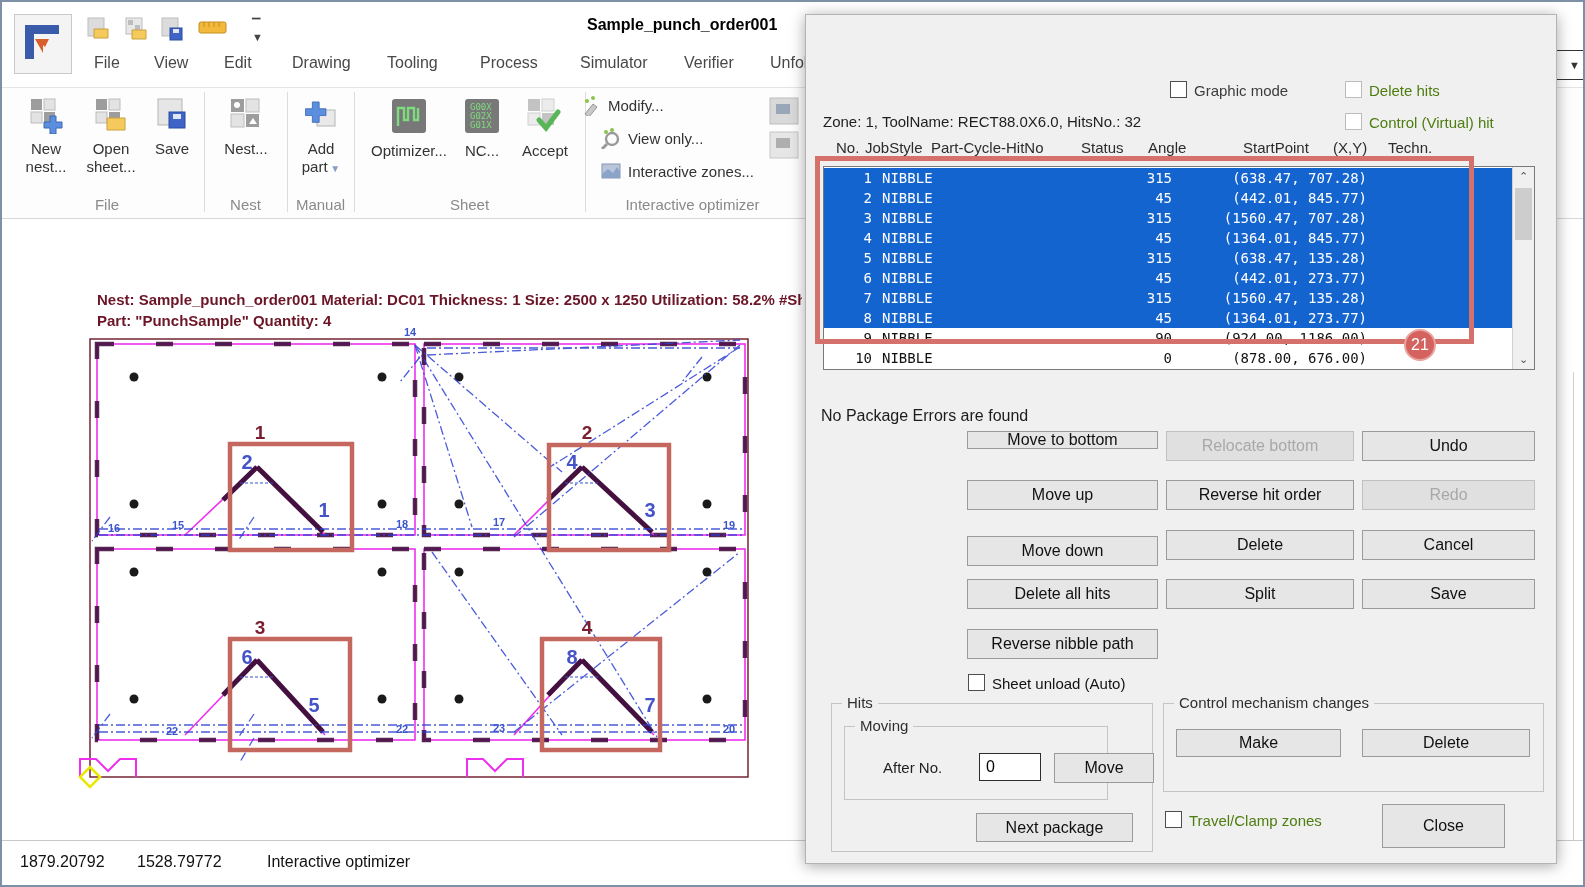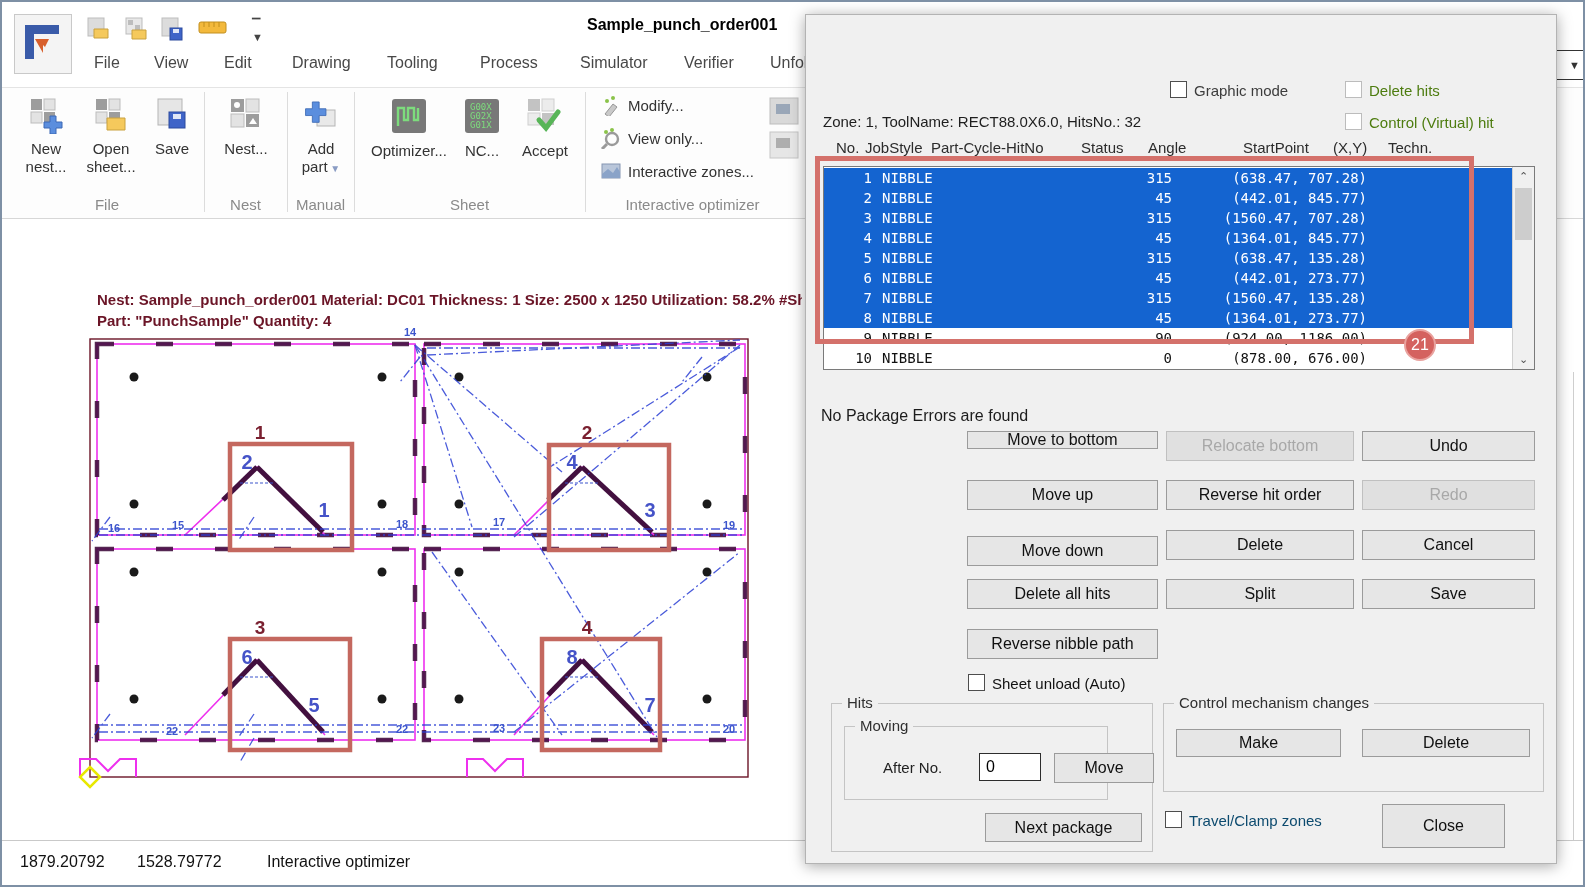--- a/index.html
+++ b/index.html
@@ -190,21 +190,21 @@
         <rect x="3" y="3" width="12" height="12" fill="#c3c3c3"></rect>
           <rect x="17" y="3" width="12" height="12" fill="#ececec" stroke="#cfcfcf"></rect>
         <rect x="3" y="17" width="12" height="12" fill="#ececec" stroke="#cfcfcf"></rect>
           <rect x="17" y="17" width="12" height="12" fill="#c3c3c3"></rect>
         <path d="M14 24 l7 8 12 -16" fill="none" stroke="#58b558" stroke-width="5" stroke-linecap="round"></path>
       </svg>
       <span>Accept</span>
     </div>
     <div class="rib-glabel" style="left:352px;width:231px">Sheet</div>
 
-    <div class="rib-small" style="left:598px;top:6px">
+    <div class="rib-small" style="left:578px;top:6px">
       <svg width="22" height="22">
         <circle cx="7" cy="7" r="2" fill="#8bc34a"></circle>
           <circle cx="13" cy="4" r="2" fill="#8bc34a"></circle>
         <path d="M5 20 l8 -10 4 3 -8 10 z" fill="#c9c9c9" stroke="#969696"></path>
       </svg>
       <span>Modify...</span>
     </div>
     <div class="rib-small" style="left:598px;top:39px">
       <svg width="22" height="22">
         <circle cx="6" cy="5" r="2" fill="#8bc34a"></circle>
@@ -437,27 +437,27 @@
     </div>
 
     <div class="gbox" style="left:25px;top:688px;width:320px;height:147px">
       <span class="gbox-lab">Hits</span>
       <div class="gbox" style="left:12px;top:22px;width:262px;height:72px;position:absolute">
         <span class="gbox-lab">Moving</span>
         <span style="position:absolute;left:38px;top:32px;font-size:15px">After No.</span>
         <input class="after-input" value="0" style="">
         <div class="btn" style="left:209px;top:26px;width:100px;height:30px;position:absolute">Move</div>
       </div>
-      <div class="btn" style="left:153px;top:109px;width:157px;height:29px;position:absolute">Next package</div>
+      <div class="btn" style="left:144px;top:109px;width:157px;height:29px;position:absolute">Next package</div>
     </div>
 
     <div class="gbox" style="left:357px;top:688px;width:379px;height:87px">
       <span class="gbox-lab">Control mechanism changes</span>
       <div class="btn" style="left:12px;top:25px;width:165px;height:28px;position:absolute">Make</div>
       <div class="btn" style="left:198px;top:25px;width:168px;height:28px;position:absolute">Delete</div>
     </div>
 
     <div class="cb-row" style="left:359px;top:796px">
-      <span class="cb"></span><span class="cb-lab" style="color:#0c4a6e">Travel/Clamp zones</span>
+      <span class="cb"></span><span class="cb-lab" style="color:#4d7c0f">Travel/Clamp zones</span>
     </div>
     <div class="btn" style="left:576px;top:789px;width:123px;height:44px">Close</div>
   </div>
 </div>
 
 </body></html>

